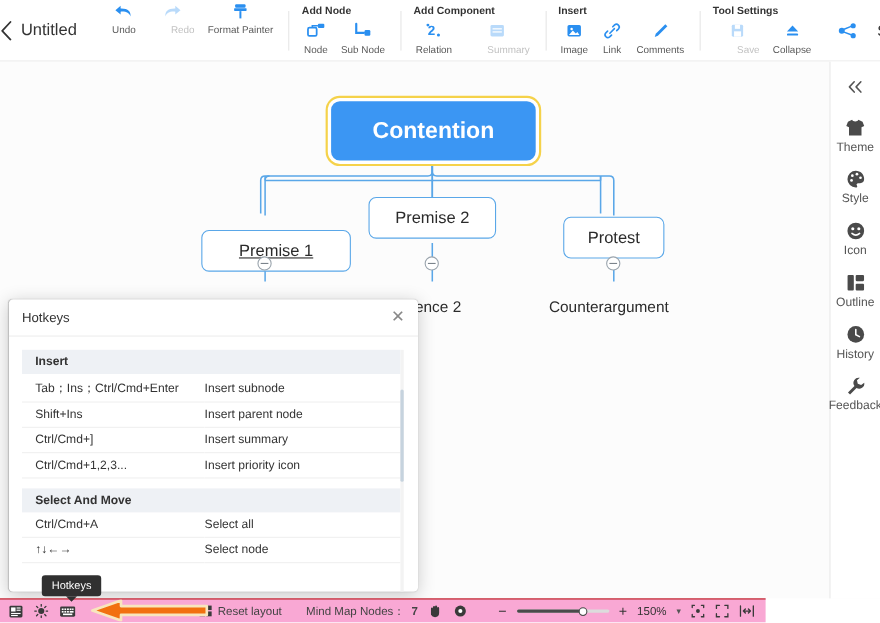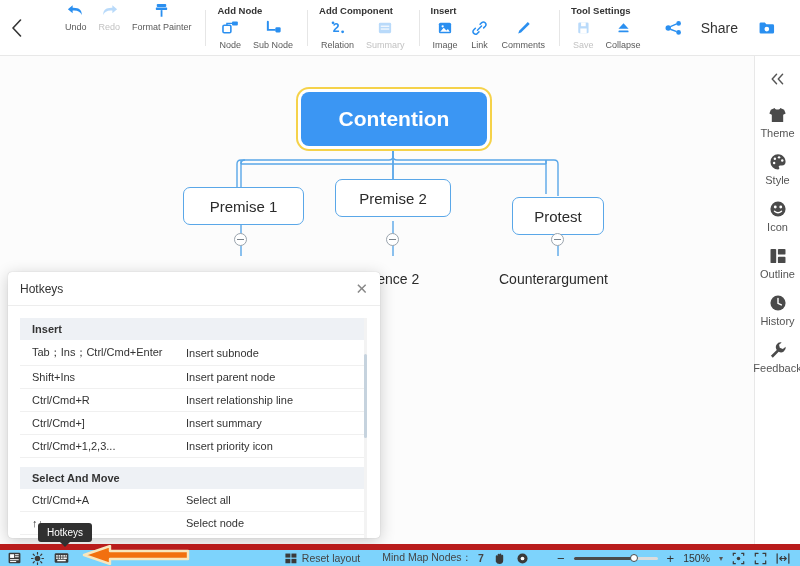--- a/index.html
+++ b/index.html
@@ -38,21 +38,21 @@
     font-size: 9.5px; color: #333; font-weight: bold; padding: 5px 4px 2px 4px;
     white-space: nowrap;
   }
   .tb-items { display: flex; align-items: flex-start; }
   .tb-item {
     display: flex; flex-direction: column; align-items: center; justify-content: flex-start;
     min-width: 32px; padding: 0 6px; cursor: pointer;
   }
   .tb-item .ic { height: 20px; display: flex; align-items: center; justify-content: center; }
   .tb-item .lb { font-size: 9px; color: #5a5a5a; margin-top: 2px; white-space: nowrap; }
-  .tb-item.disabled .lb { color: #c2c2c2; }
+  .tb-item.disabled .lb { color: #c2c2c2; margin-left: 20px; }
   .tb-item.disabled svg { opacity: .32; }
   .tb-right { margin-left: auto; display: flex; align-items: center; height: 56px; padding-right: 14px; }
   .tb-btn-txt {
     display: flex; align-items: center; gap: 18px; padding: 0 10px; cursor: pointer;
     font-size: 14px; color: #333;
   }
 
   
   .canvas {
     position: absolute; top: 56px; left: 0; right: 0; bottom: 22px;
@@ -86,22 +86,22 @@
   .rp-collapse { padding: 6px 0 14px 0; cursor: pointer; color: #555; }
   .rp-item {
     display: flex; flex-direction: column; align-items: center;
     margin-bottom: 12px; cursor: pointer; width: 46px;
   }
   .rp-item .ic { height: 21px; display: flex; align-items: center; justify-content: center; color: #4a4a4a; }
   .rp-item .lb { font-size: 11px; color: #555; margin-top: 2px; }
 
   
   .statusbar {
-    position: absolute; left: 0; bottom: 0; width: 800px; height: 22px;
-    background: #7dd3fc; border-top: 6px solid #b91c1c;
+    position: absolute; left: 0; bottom: 0; width: 696px; height: 22px;
+    background: #f9a8d4; border-top: 1px solid #b91c1c;
     display: flex; align-items: center; font-size: 10.5px; color: #444;
   }
   .sb-left { display: flex; align-items: center; gap: 10px; padding-left: 8px; }
   .sb-icon { cursor: pointer; display: flex; align-items: center; color: #3a3a3a; }
   .sb-mid { display: flex; align-items: center; gap: 6px; margin-left: auto; }
   .sb-group { display: flex; align-items: center; gap: 5px; cursor: pointer; }
   .sb-right { display: flex; align-items: center; gap: 9px; margin-left: 28px; padding-right: 10px; }
   .slider { display: flex; align-items: center; gap: 6px; }
   .slider-track {
     position: relative; width: 84px; height: 3px; background: #dcdcdc; border-radius: 2px;
@@ -166,20 +166,21 @@
 <body>
 
 <div id="app">
 
   <div class="toolbar">
     <div class="back-btn">
       <svg width="11" height="18" viewBox="0 0 11 18">
         <path d="M9.5 1 L2 9 L9.5 17" fill="none" stroke="#333" stroke-width="1.6" stroke-linecap="round" stroke-linejoin="round"></path>
       </svg>
     </div>
+    <div class="doc-title">Untitled</div>
 
     <div class="tb-groups">
 
       <div class="tb-group">
         <div class="tb-items">
           <div class="tb-item">
             <span class="ic">
               <svg width="19" height="16" viewBox="0 0 20 16">
                 <path d="M7 3 L2 7.2 L7 11.4 L7 8.6 C12.5 8.2 15.2 10 16.5 13.2 C16.9 8.4 14.2 5.4 7 5.6 Z" fill="#2a8ff0"></path>
               </svg>
@@ -360,21 +361,21 @@
     <svg width="800" height="260" style="position:absolute;left:0;top:0">
       <path d="M393 89 L393 100 Q393 104 389 104 L245 104 Q241 104 241 108 L241 140" stroke="#5aa7e8" stroke-width="1.4" fill="none"></path>
       <path d="M393 89 L393 100 Q393 104 397 104 L554 104 Q558 104 558 108 L558 140" stroke="#5aa7e8" stroke-width="1.4" fill="none"></path>
       <path d="M393 89 L393 140" stroke="#5aa7e8" stroke-width="1.4" fill="none"></path>
     </svg>
 
     <div class="node root" style="left:301px; top:36px; width:186px; height:54px;">
       <span>Contention</span>
     </div>
 
-    <div class="node" style="left:183px; top:131px; width:121px; height:38px;">
+    <div class="node" style="left:183px; top:153px; width:136px; height:38px;text-decoration:underline;">
       <span>Premise 1</span>
     </div>
     <div class="node" style="left:335px; top:123px; width:116px; height:38px;">
       <span>Premise 2</span>
     </div>
     <div class="node" style="left:512px; top:141px; width:92px; height:38px;">
       <span>Protest</span>
     </div>
 
     <div class="collapse-dot" style="left:234px; top:177px;"></div>
@@ -471,24 +472,20 @@
           <tr class="hk-sec">
             <td colspan="2">Insert</td>
           </tr>
           <tr class="hk-row">
             <td class="keys">Tab；Ins；Ctrl/Cmd+Enter</td>
             <td class="desc">Insert subnode</td>
           </tr>
           <tr class="hk-row">
             <td class="keys">Shift+Ins</td>
             <td class="desc">Insert parent node</td>
-          </tr>
-          <tr class="hk-row">
-            <td class="keys">Ctrl/Cmd+R</td>
-            <td class="desc">Insert relationship line</td>
           </tr>
           <tr class="hk-row">
             <td class="keys">Ctrl/Cmd+]</td>
             <td class="desc">Insert summary</td>
           </tr>
           <tr class="hk-row">
             <td class="keys">Ctrl/Cmd+1,2,3...</td>
             <td class="desc">Insert priority icon</td>
           </tr>
           <tr class="hk-spacer">

